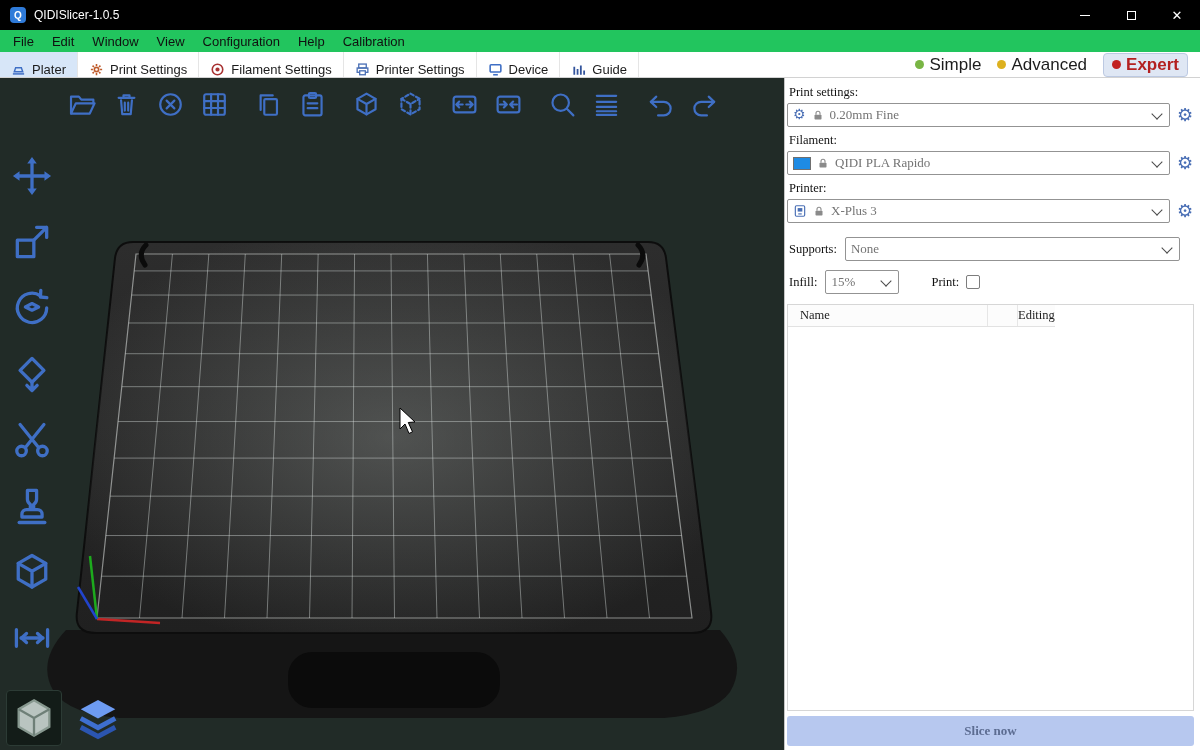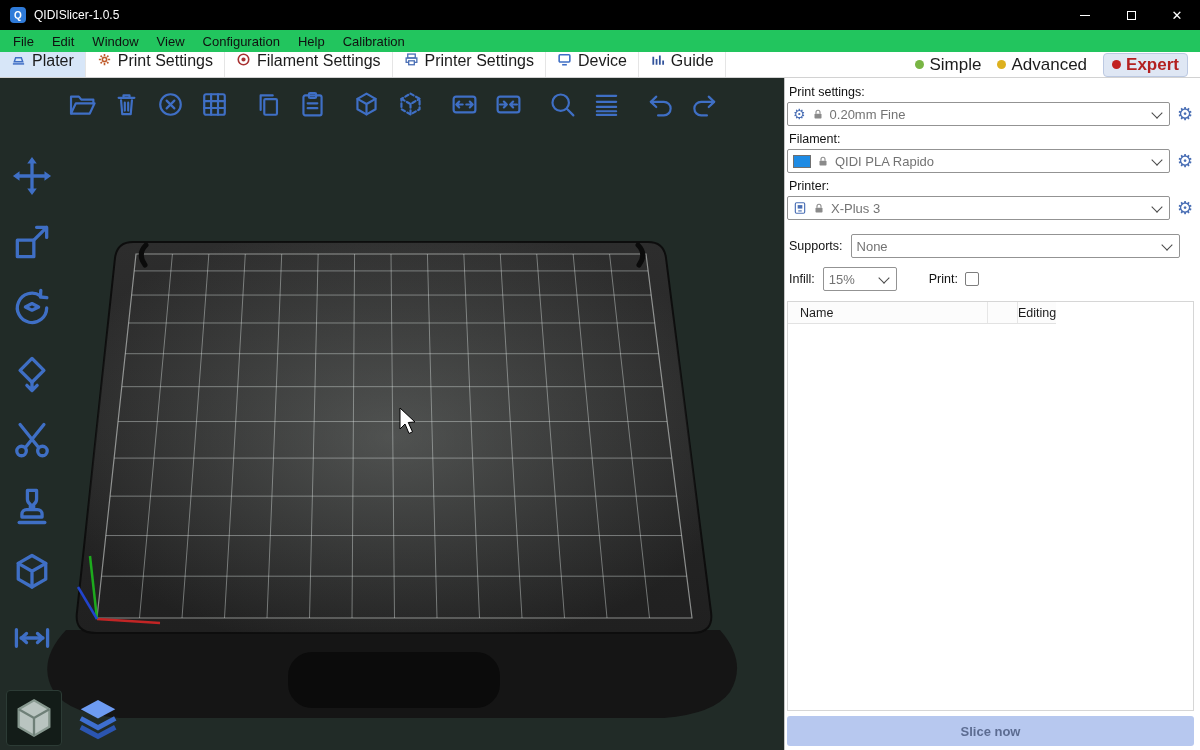--- a/index.html
+++ b/index.html
@@ -17,21 +17,21 @@
   .win-controls { margin-left:auto; display:flex; height:100%; }
   .win-btn { width:46px; height:100%; display:flex; align-items:center; justify-content:center; color:#fff; font-size:13px; }
   .min-glyph { display:block; width:10px; border-top:1px solid #fff; }
   .max-glyph { display:block; width:9px; height:9px; border:1px solid #fff; }
   .close-glyph { font-size:13px; line-height:1; }
   
   .menubar { height:22px; background:#22c55e; display:flex; align-items:center; padding-left:4px; }
   .menu-item { padding:0 9px; font-size:13px; color:#101010; }
   
   .tabbar { height:26px; background:#fff; border-bottom:1px solid #d2d2d2; display:flex; align-items:stretch; }
-  .tab { display:flex; align-items:flex-start; gap:6px; padding:0 11px; border-right:1px solid #e5e5e5; font-size:16px; color:#1c1c1c; white-space:nowrap; }
+  .tab { display:flex; align-items:flex-end; gap:6px; padding:0 11px; border-right:1px solid #e5e5e5; font-size:13px; color:#1c1c1c; white-space:nowrap; }
   .tab.active { background:#d7e6f8; }
   .tab svg { width:15px; height:15px; }
   .modes { margin-left:auto; display:flex; align-items:center; gap:16px; padding-right:12px; }
   .mode { display:flex; align-items:center; gap:5px; font-size:17px; color:#1c1c1c; }
   .mode .dot { width:9px; height:9px; border-radius:50%; }
   .mode.active { background:#dfe7f4; border:1px solid #bcc9e2; border-radius:4px; padding:1px 8px; font-weight:bold; color:#b32020; }
   
   .main { position:absolute; top:78px; left:0; right:0; bottom:0; display:flex; }
   .viewport { position:relative; width:784px; height:672px; background:#212b27; overflow:hidden; flex:none; }
   .scene-svg { position:absolute; left:0; top:0; }
@@ -41,21 +41,21 @@
   .tbtn.group-start { margin-left:10px; }
   .left-toolbar { position:absolute; left:6px; top:72px; display:flex; flex-direction:column; gap:14px; z-index:5; }
   .lbtn { width:52px; height:52px; display:flex; align-items:center; justify-content:center; color:#3f6fc5; }
   .lbtn svg { width:44px; height:44px; }
   .view-toolbar { position:absolute; left:6px; bottom:4px; display:flex; gap:8px; align-items:center; z-index:5; }
   .vbtn { width:56px; height:56px; display:flex; align-items:center; justify-content:center; border-radius:4px; }
   .vbtn svg { width:46px; height:46px; }
   .vbtn.active { background:#131c18; border:1px solid #2c3b35; }
   
   .sidebar { flex:1; background:#fff; border-left:1px solid #c6c6c6; padding:6px 4px 4px 2px;
-    display:flex; flex-direction:column; font-size:12.5px; }
+    display:flex; flex-direction:column; font-size:12.5px;font-family:Liberation Serif, serif; }
   .sec-label { margin:1px 0 3px 2px; color:#111; }
   .preset-row { display:flex; align-items:center; margin-bottom:5px; }
   .combo { flex:1; height:24px; border:1px solid #939393; border-radius:2px; background:#fff;
     display:flex; align-items:center; padding:0 7px 0 5px; gap:6px; min-width:0; }
   .combo-text { font-size:13px; color:#737373; white-space:nowrap; overflow:hidden; }
   .chev { margin-left:auto; width:10px; height:10px; position:relative; flex:none; }
   .chev::after { content:""; position:absolute; left:1px; top:0px; width:7px; height:7px;
     border-right:1.5px solid #4a4a4a; border-bottom:1.5px solid #4a4a4a; transform:rotate(45deg); }
   .gear-glyph { color:#4a6fb5; font-size:14px; line-height:1; }
   .gear-btn { width:22px; height:24px; margin-left:4px; display:flex; align-items:center; justify-content:center;

